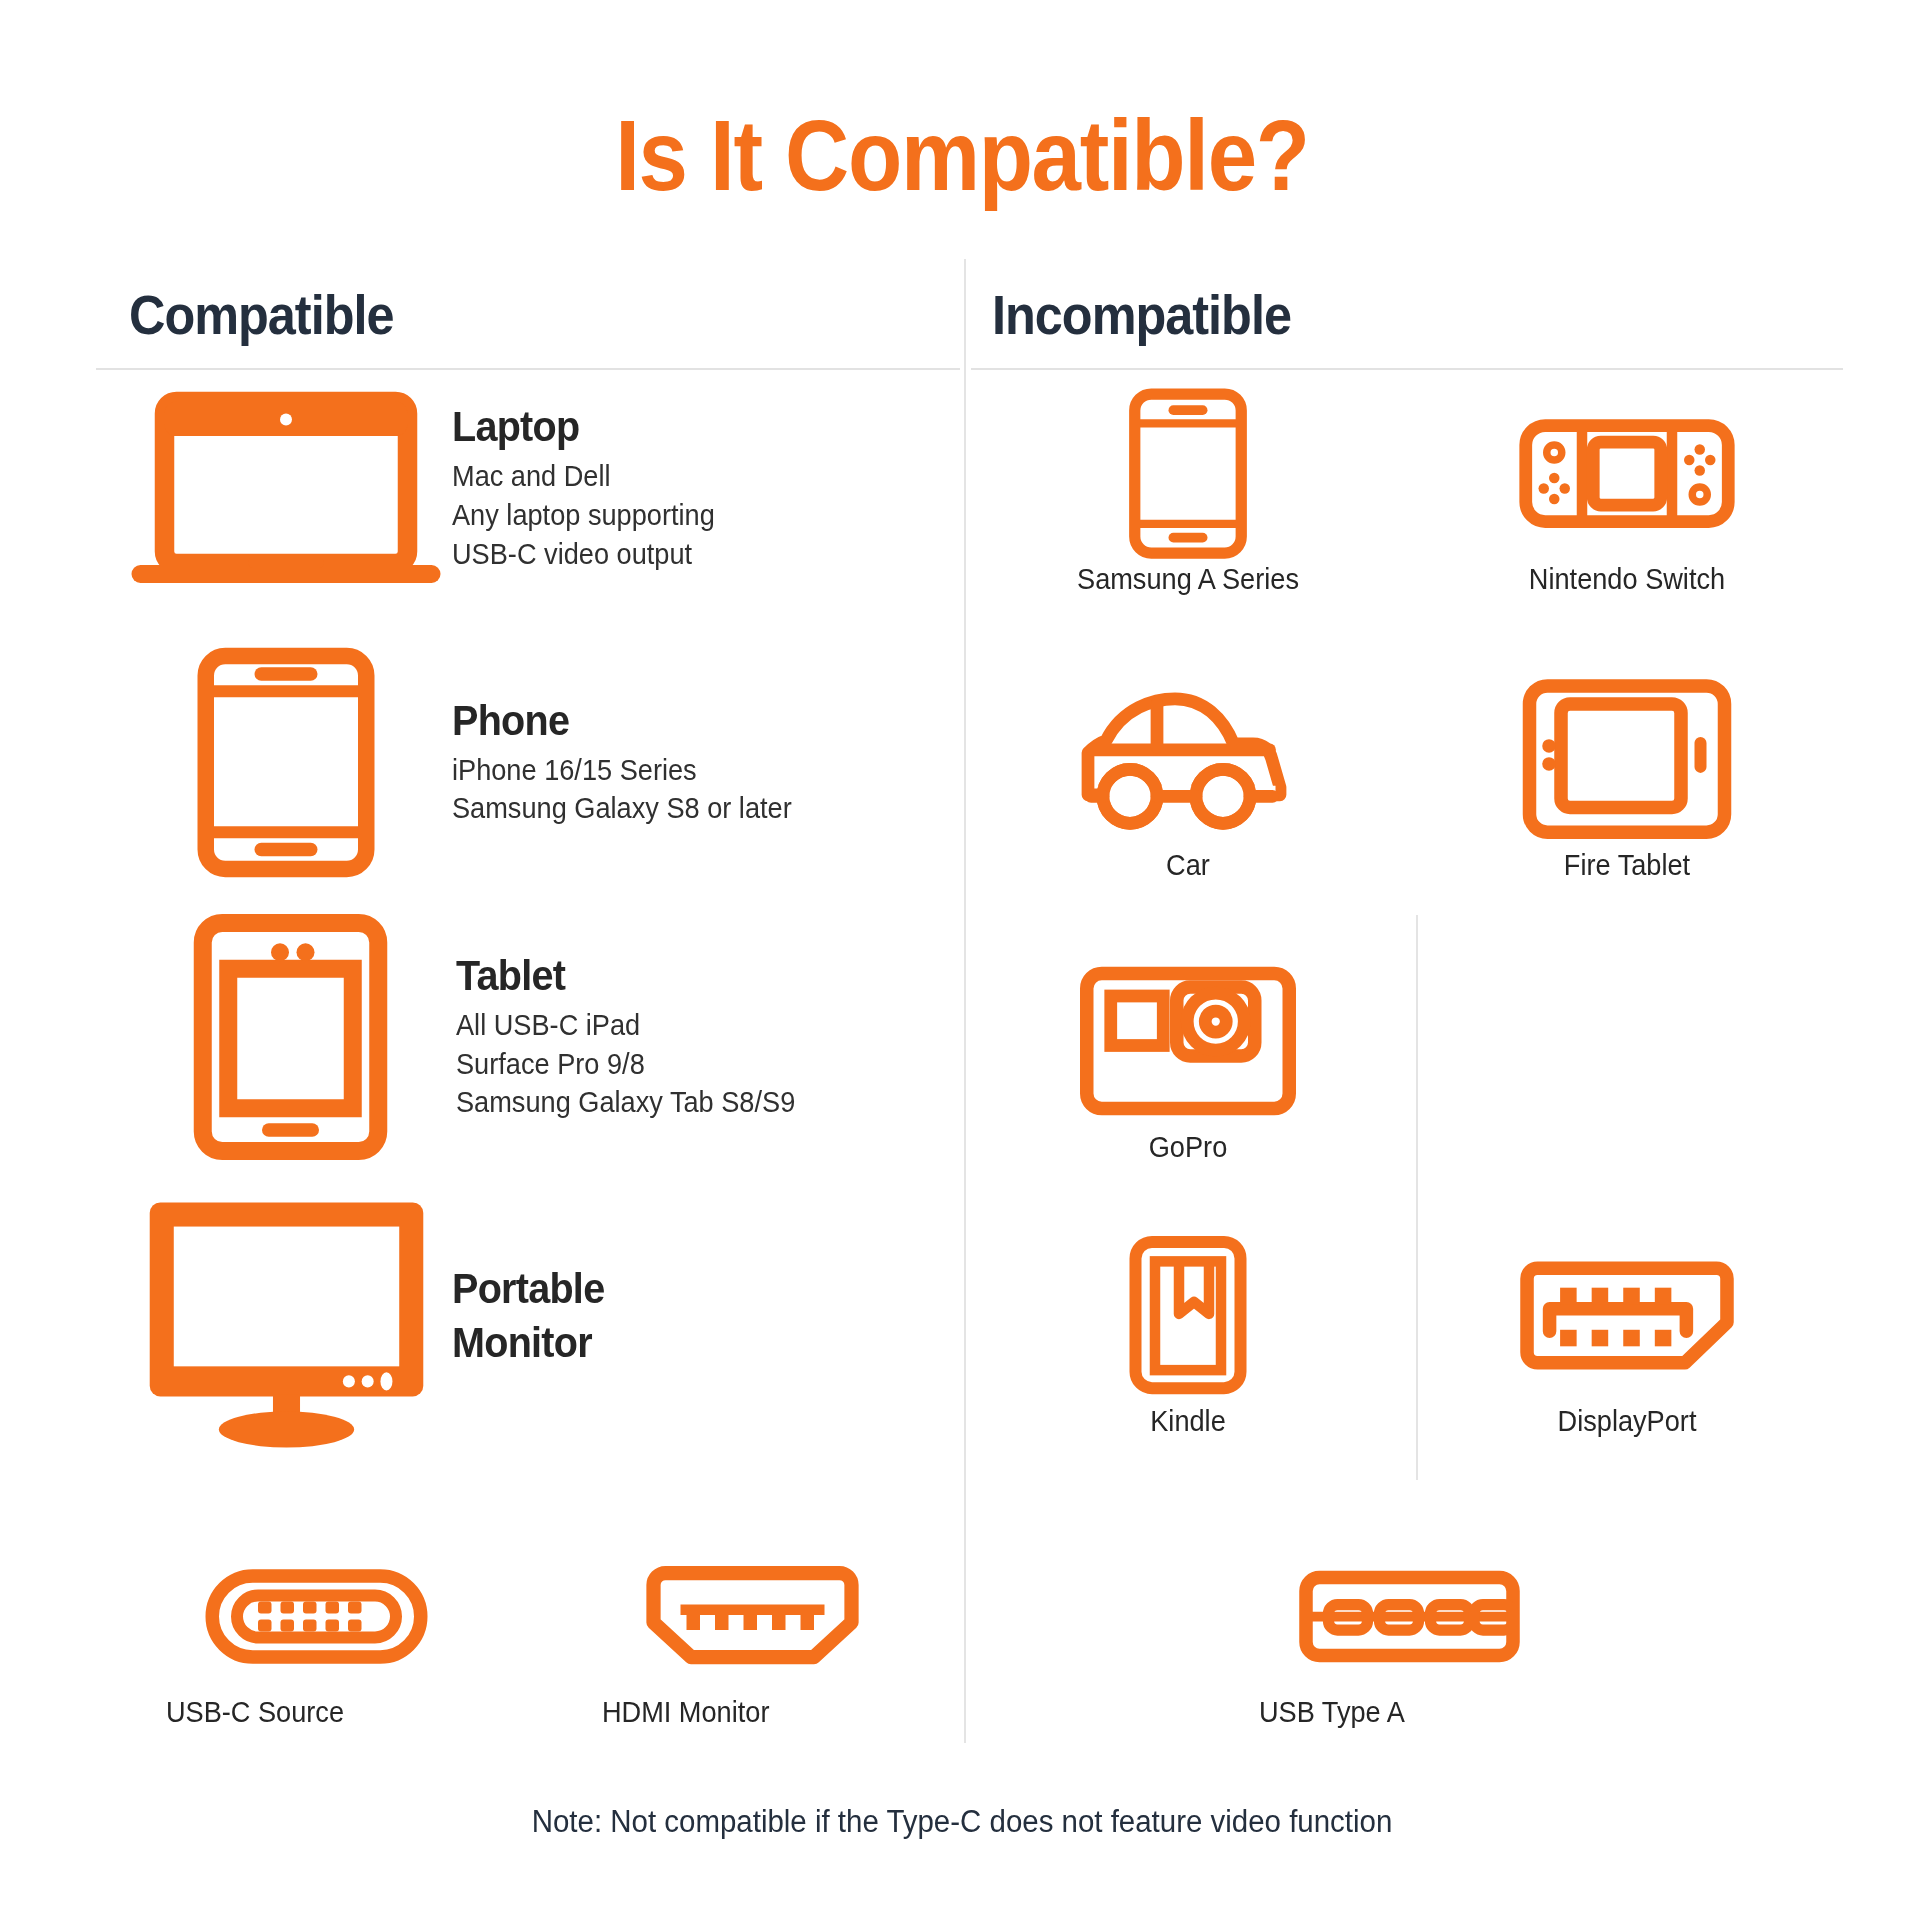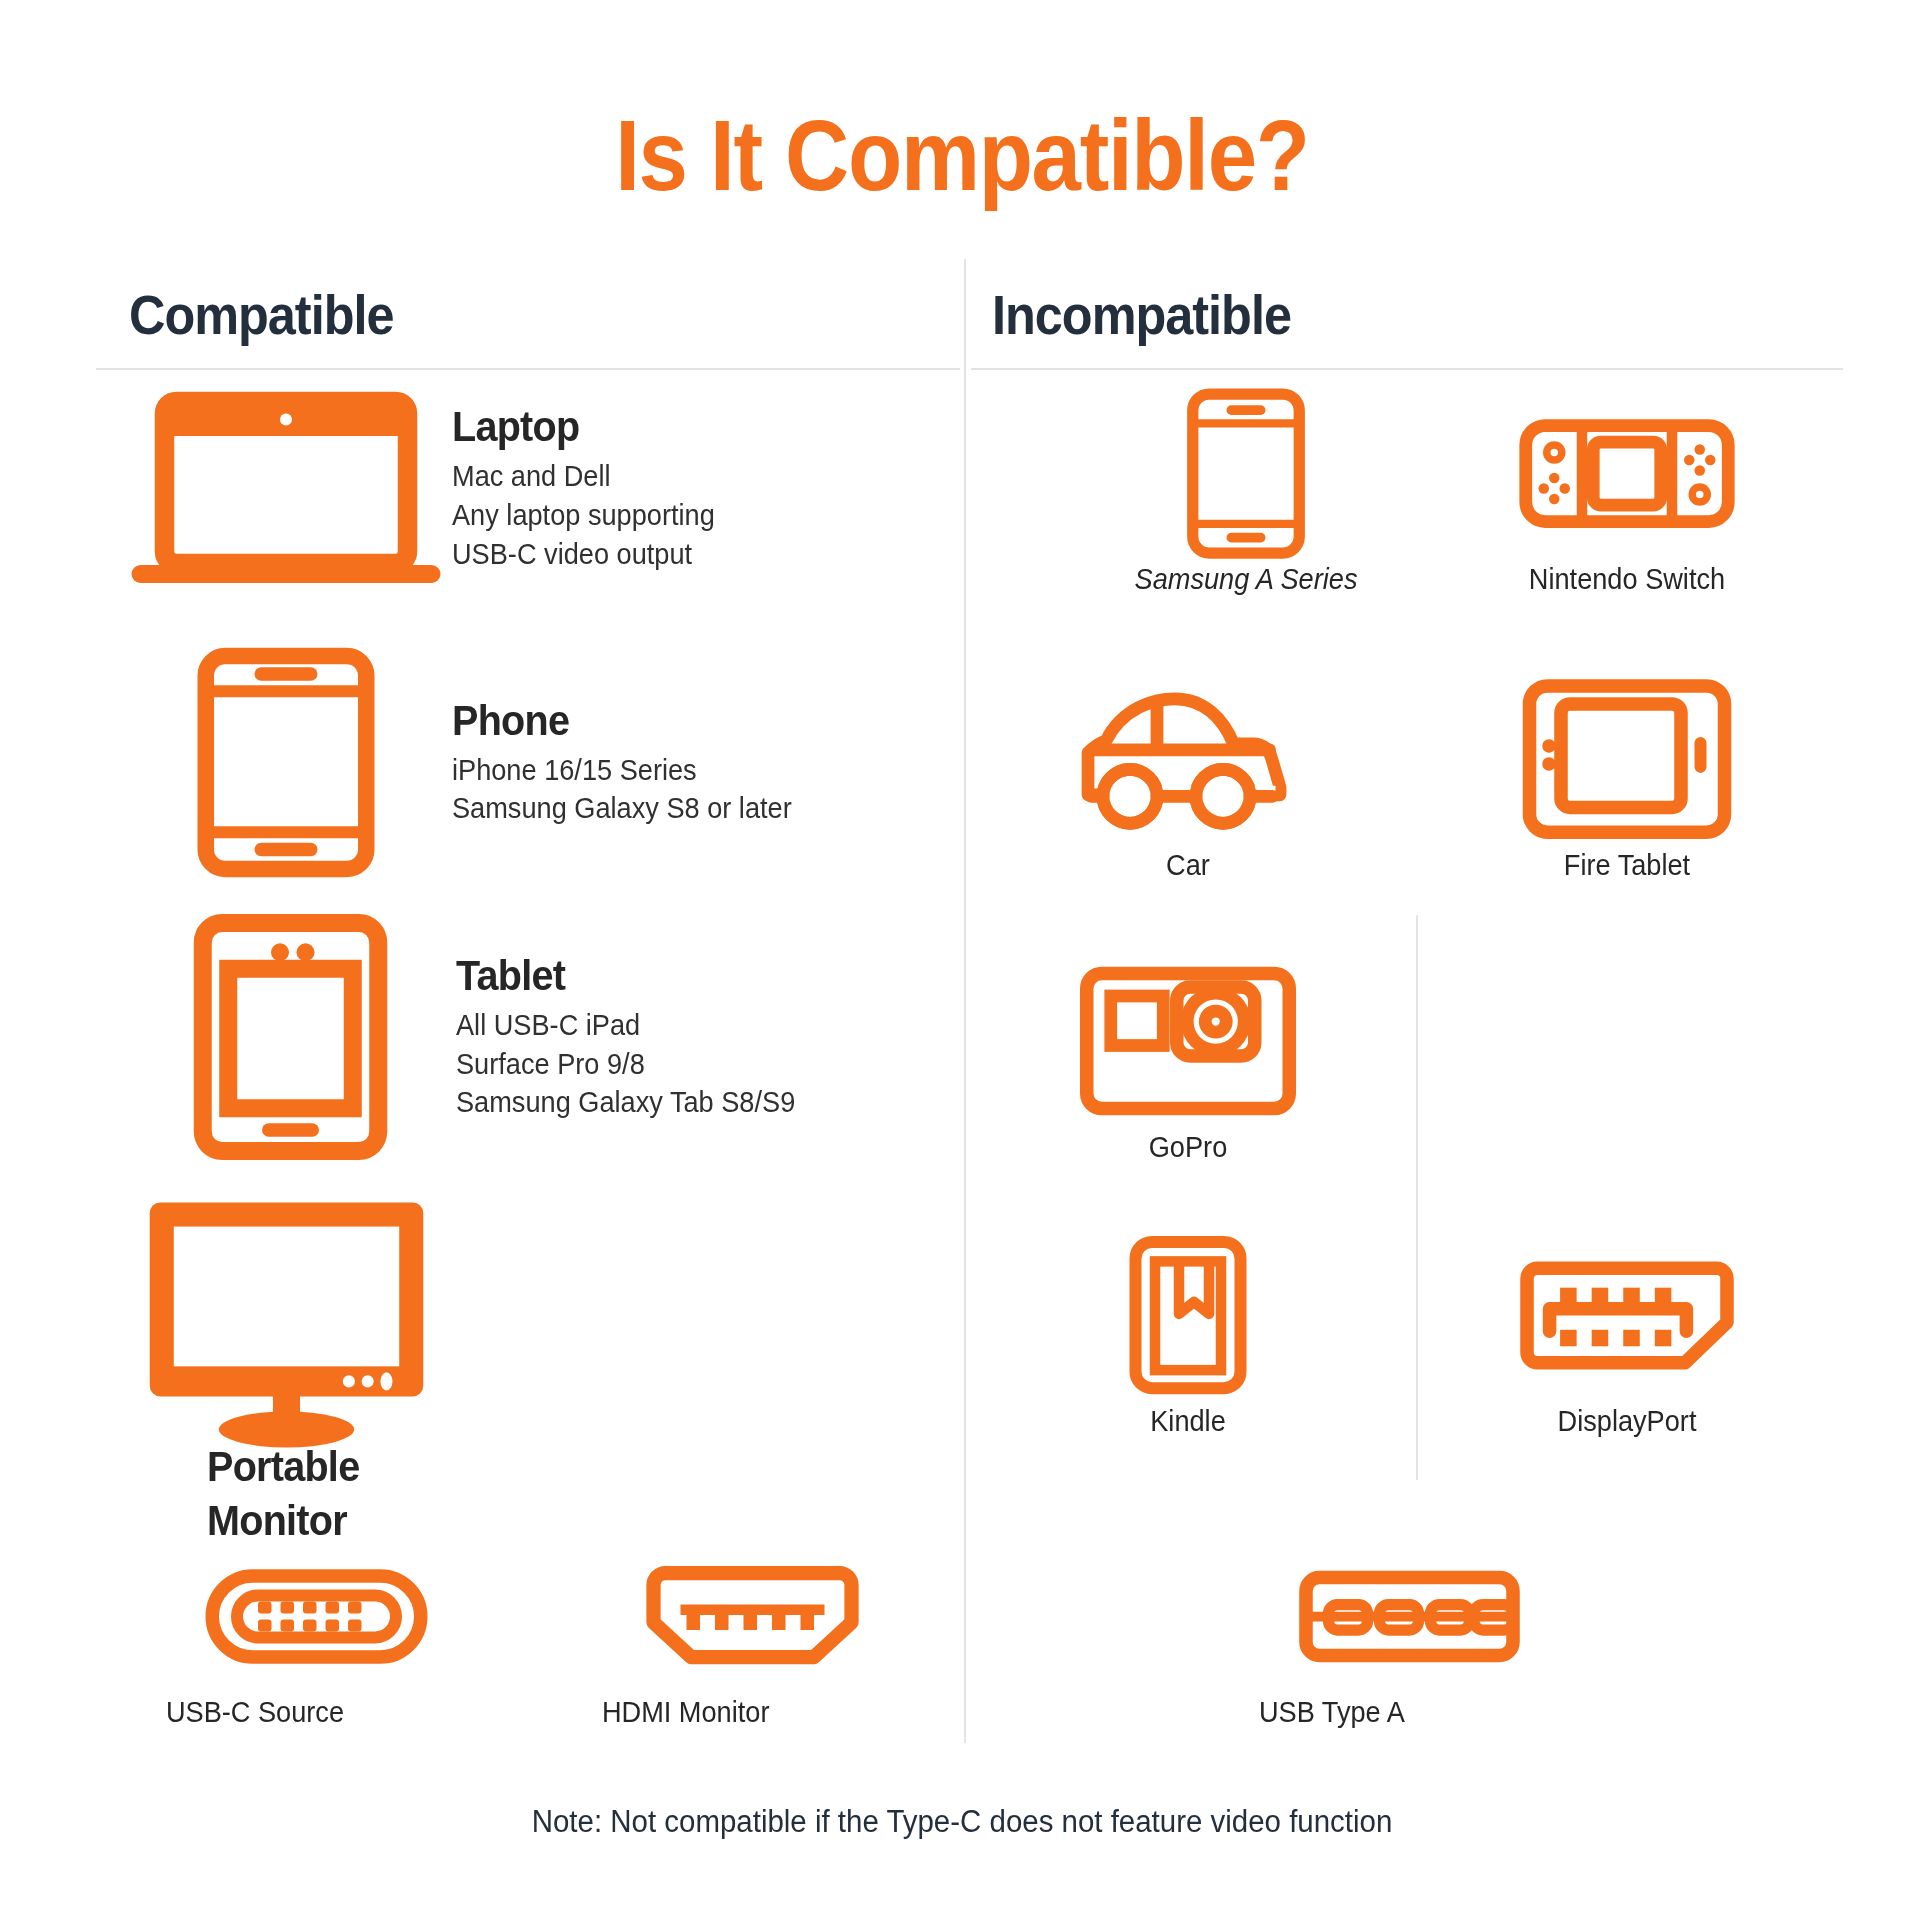--- a/index.html
+++ b/index.html
@@ -73,36 +73,36 @@
     color: #303030;
     line-height: 1.36;
     transform: scaleX(0.95);
     transform-origin: left top;
     white-space: nowrap;
   }
 
   #row-laptop  { top: 391px;  left: 128px; align-items: center; }
   #row-phone   { top: 646px;  left: 128px; }
   #row-tablet  { top: 913px; left: 132px; }
-  #row-monitor { top: 1195px; left: 128px; flex-direction: column; }
+  #row-monitor { top: 1195px; left: 128px; }
 
   
   .rcell {
     position: absolute;
     width: 316px;
     text-align: center;
   }
   .rcell .icon { height: 180px; display: flex; justify-content: center; align-items: center; }
   .rcell .cap {
     font-size: 28.6px;
     color: #262626;
     transform: scaleX(0.95);
     white-space: nowrap;
   }
-  #cell-0 { top: 383px;  left: 1088px; font-style: italic; }
+  #cell-0 { top: 383px;  left: 1030px; }
   #cell-1 { top: 383px;  left: 1469px; }
   #cell-2 { top: 669px;  left: 1030px; }
   #cell-3 { top: 669px;  left: 1469px; }
   #cell-4 { top: 951px; left: 1030px; }
   #cell-5 { top: 951px; left: 1469px; }
   #cell-6 { top: 1225px; left: 1030px; }
   #cell-7 { top: 1225px; left: 1469px; }
 
   
   .conn { position: absolute; width: 316px; text-align: left; }

